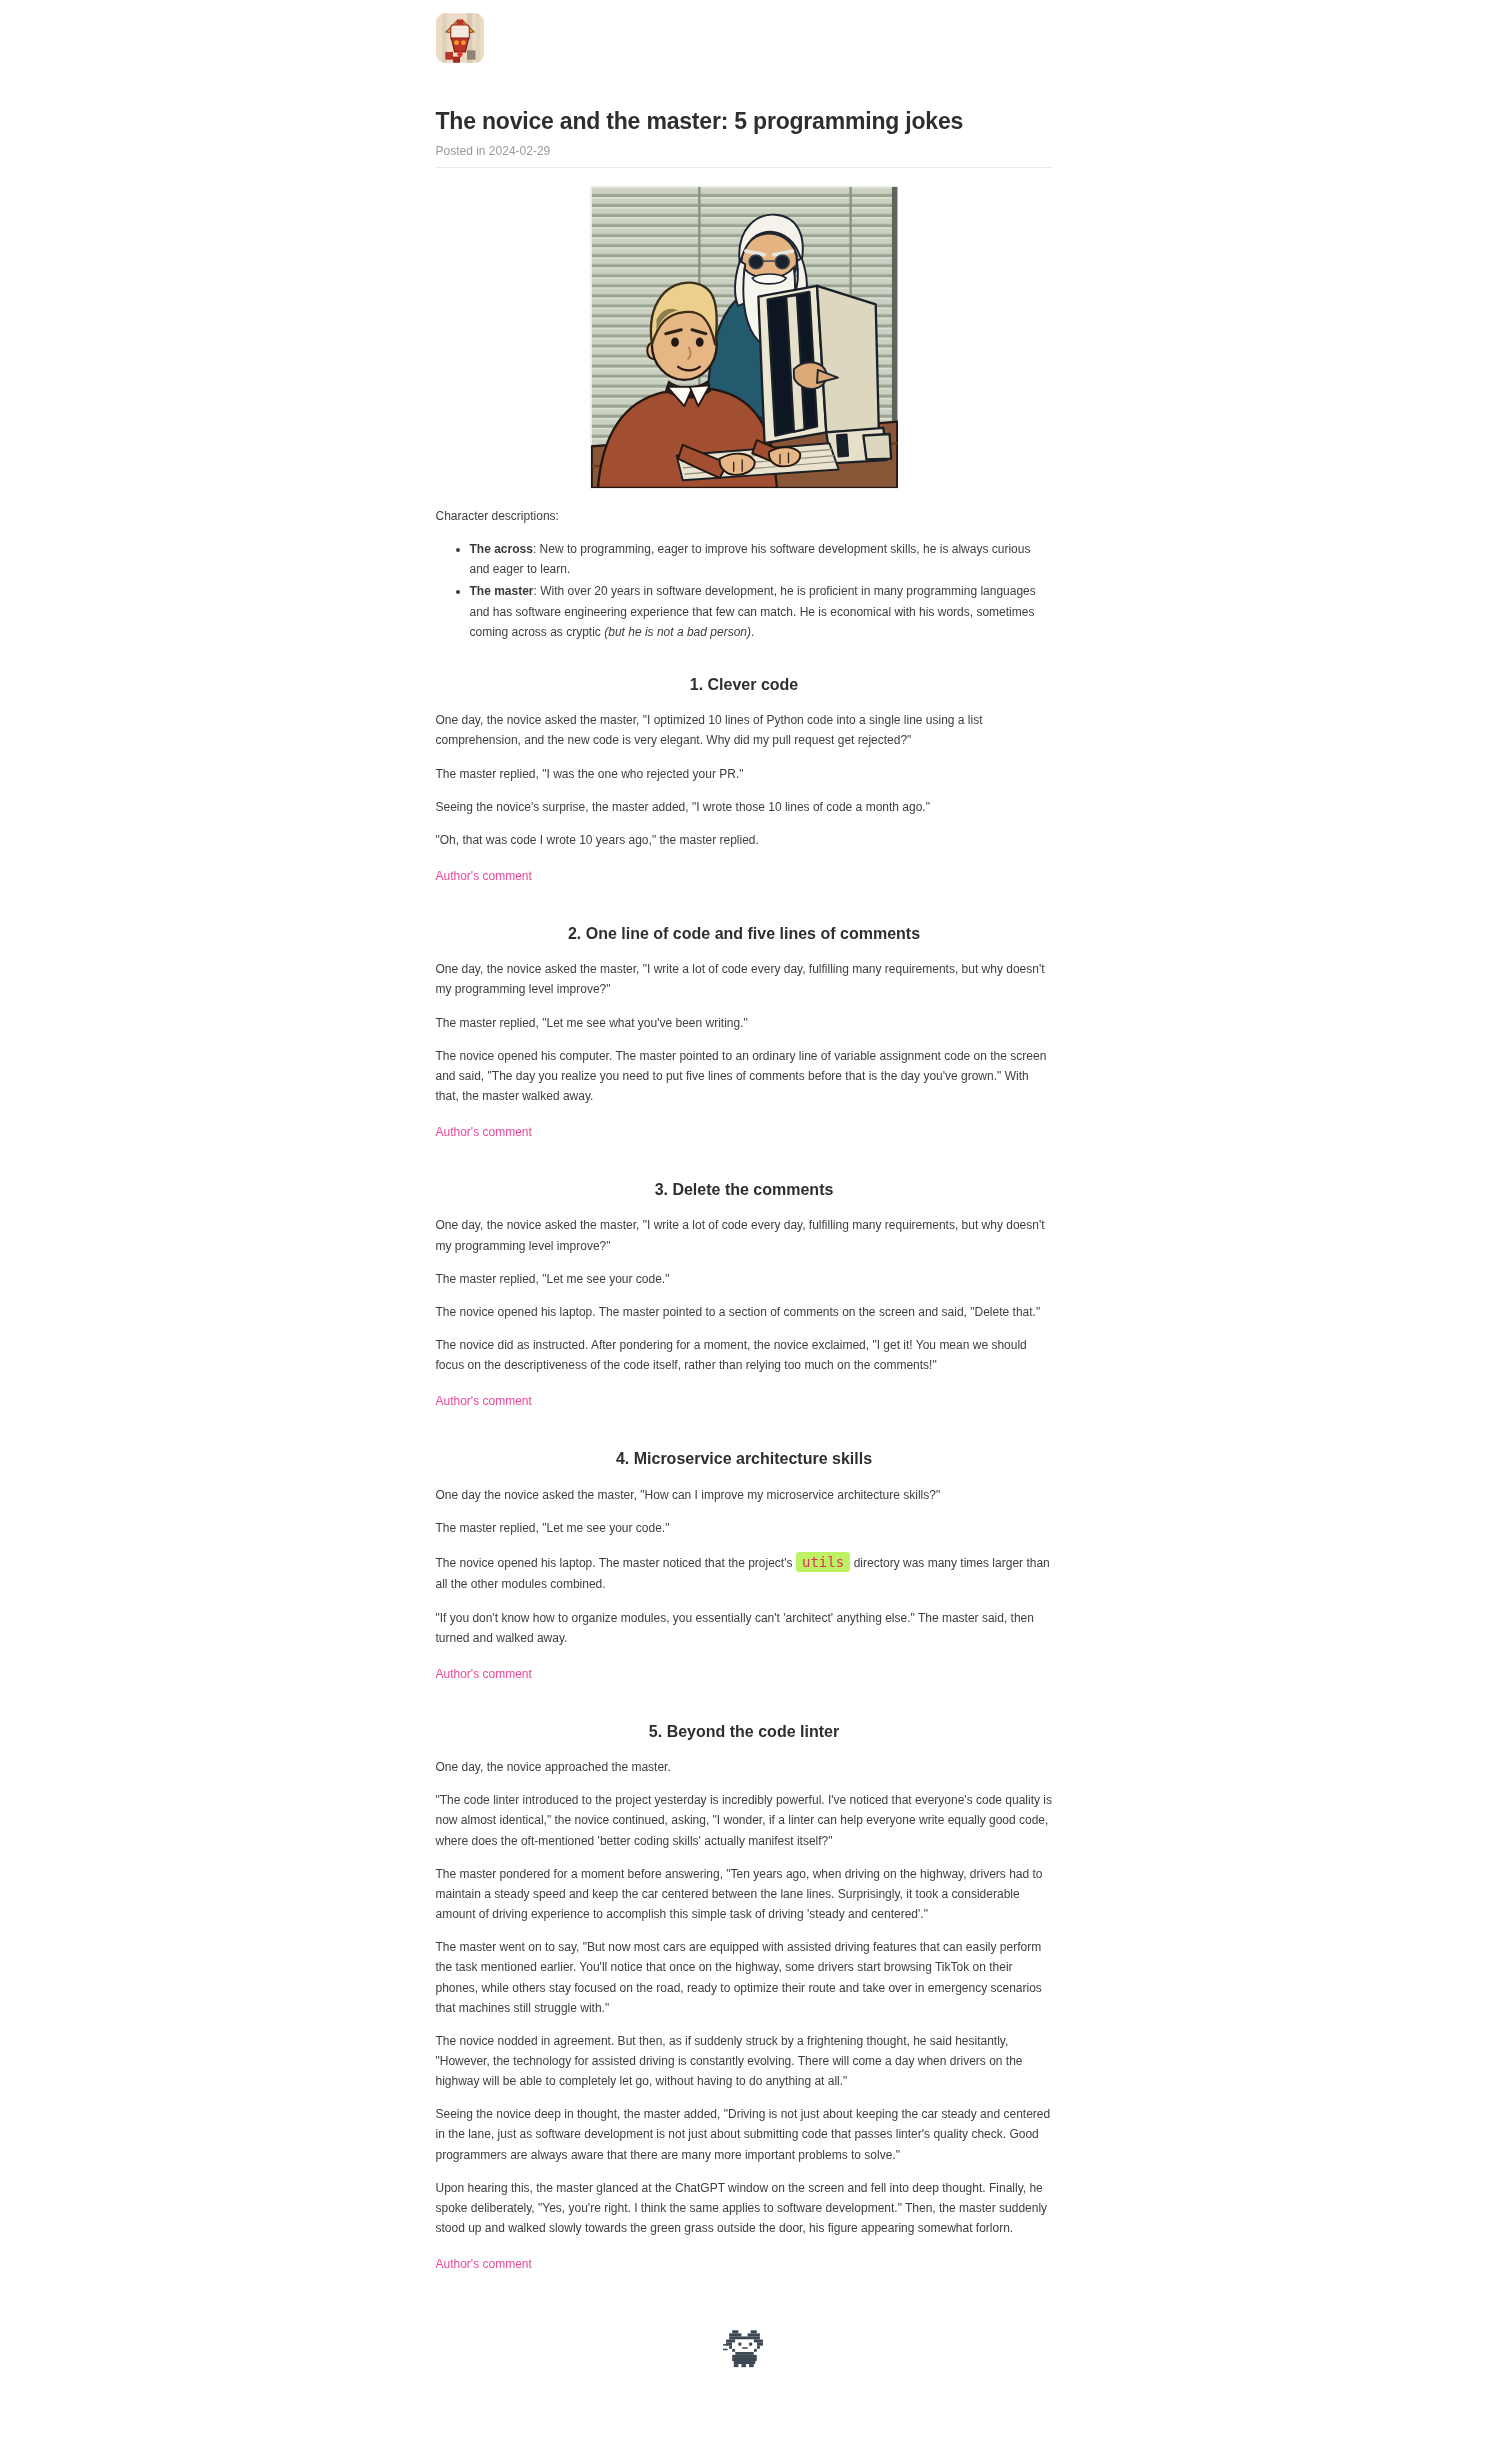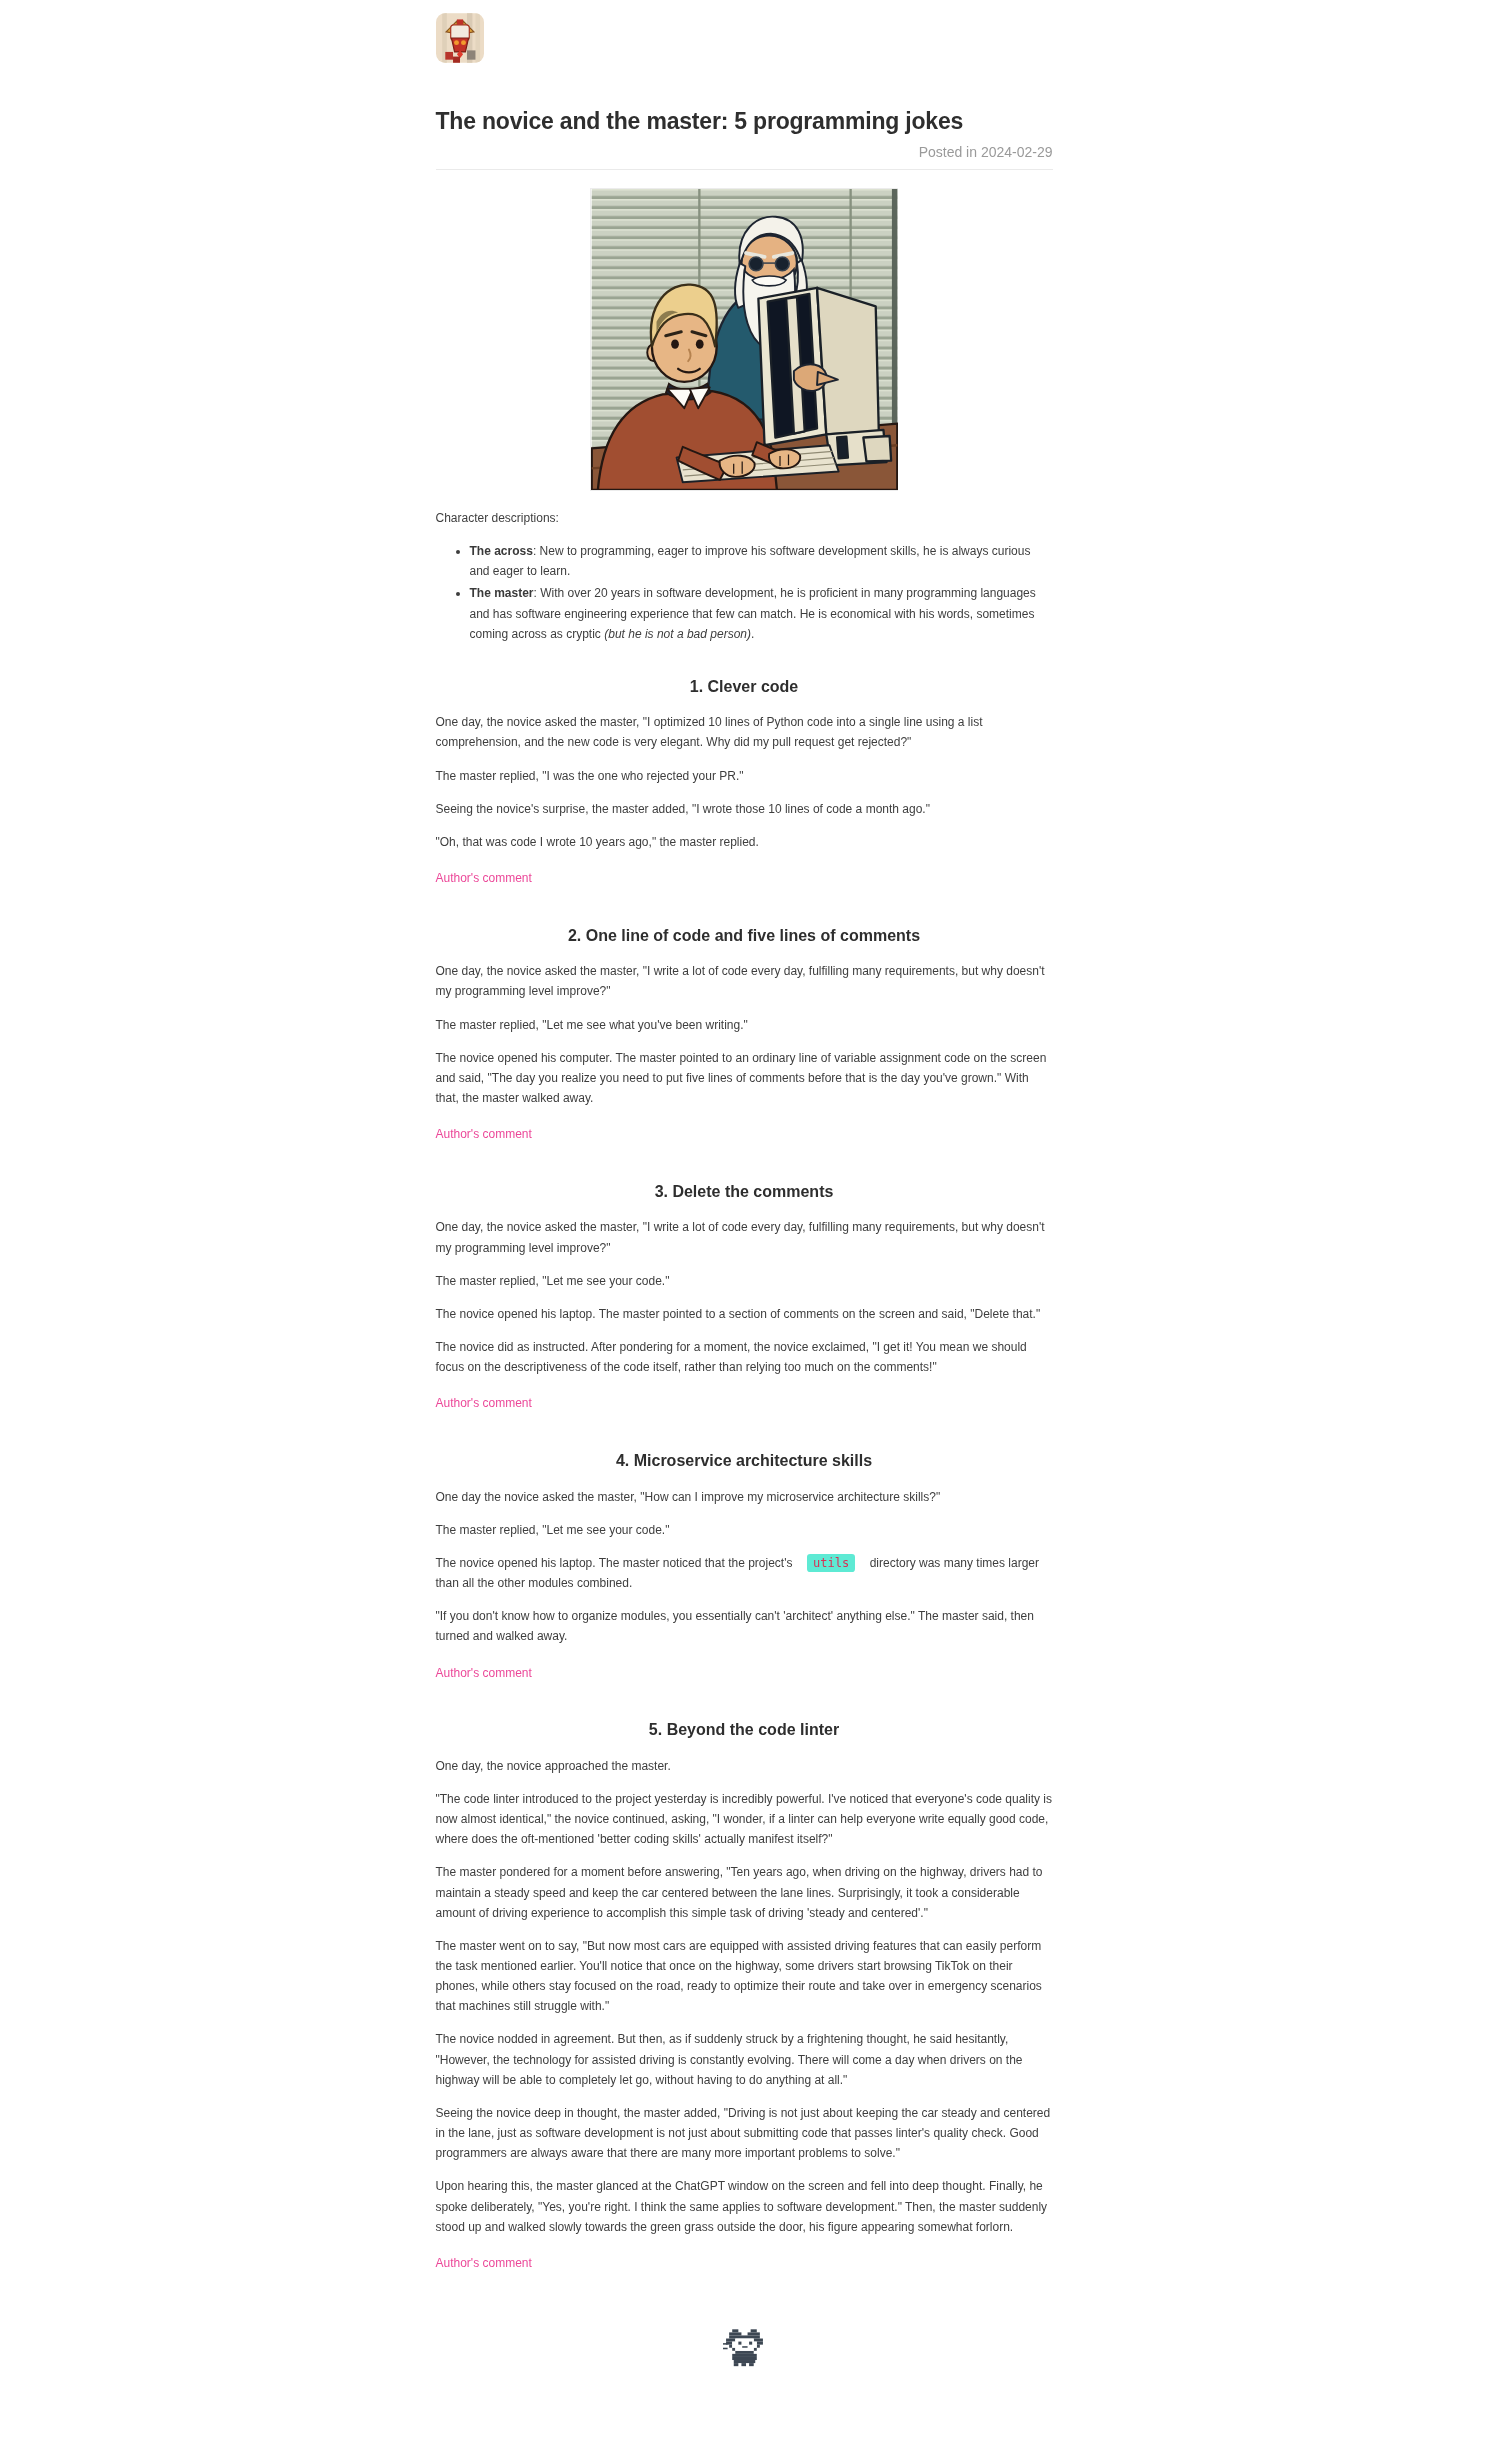--- a/index.html
+++ b/index.html
@@ -26,24 +26,23 @@
   }
   h1.post-title {
     font-size: 23px;
     line-height: 1.2;
     font-weight: 700;
     color: #2e2e2e;
     margin: 0 0 8.5px 0;
     letter-spacing: -0.2px;
   }
   .posted {
-    font-size: 14px;
+    font-size: 12px;
     color: #9a9a9a;
     margin: 0 0 9.3px 0;
-    text-align: right;
   }
   hr.header-rule {
     border: 0;
     border-top: 0.8px solid #eaeaea;
     margin: 0 0 18px 0;
   }
   
   figure.illustration {
     width: 308px;
     margin: 0 auto 16.3px auto;
@@ -72,26 +71,26 @@
     color: #ec4899;
     font-size: 12px;
     line-height: 1.68;
     text-decoration: none;
     display: inline-block;
     margin: 3.1px 0 4.7px 0;
     cursor: pointer;
   }
   code.inline-code {
     font-family: "DejaVu Sans Mono", monospace;
-    font-size: 12px;
+    font-size: 14px;
     color: #d63357;
-    background: #5eead4;
+    background: #bef264;
     border-radius: 3.1px;
     padding: 2.3px 6.2px;
-    margin: 0 11px;
+    margin: 0 0;
   }
   em.italic-part { font-style: italic; }
   b.bold-part { font-weight: 700; color: #3a3a3a; }
   
   .comments-block {
     margin-top: 51px;
     text-align: center;
   }
   .cat-icon { display: inline-block; line-height: 0; }
 </style>

